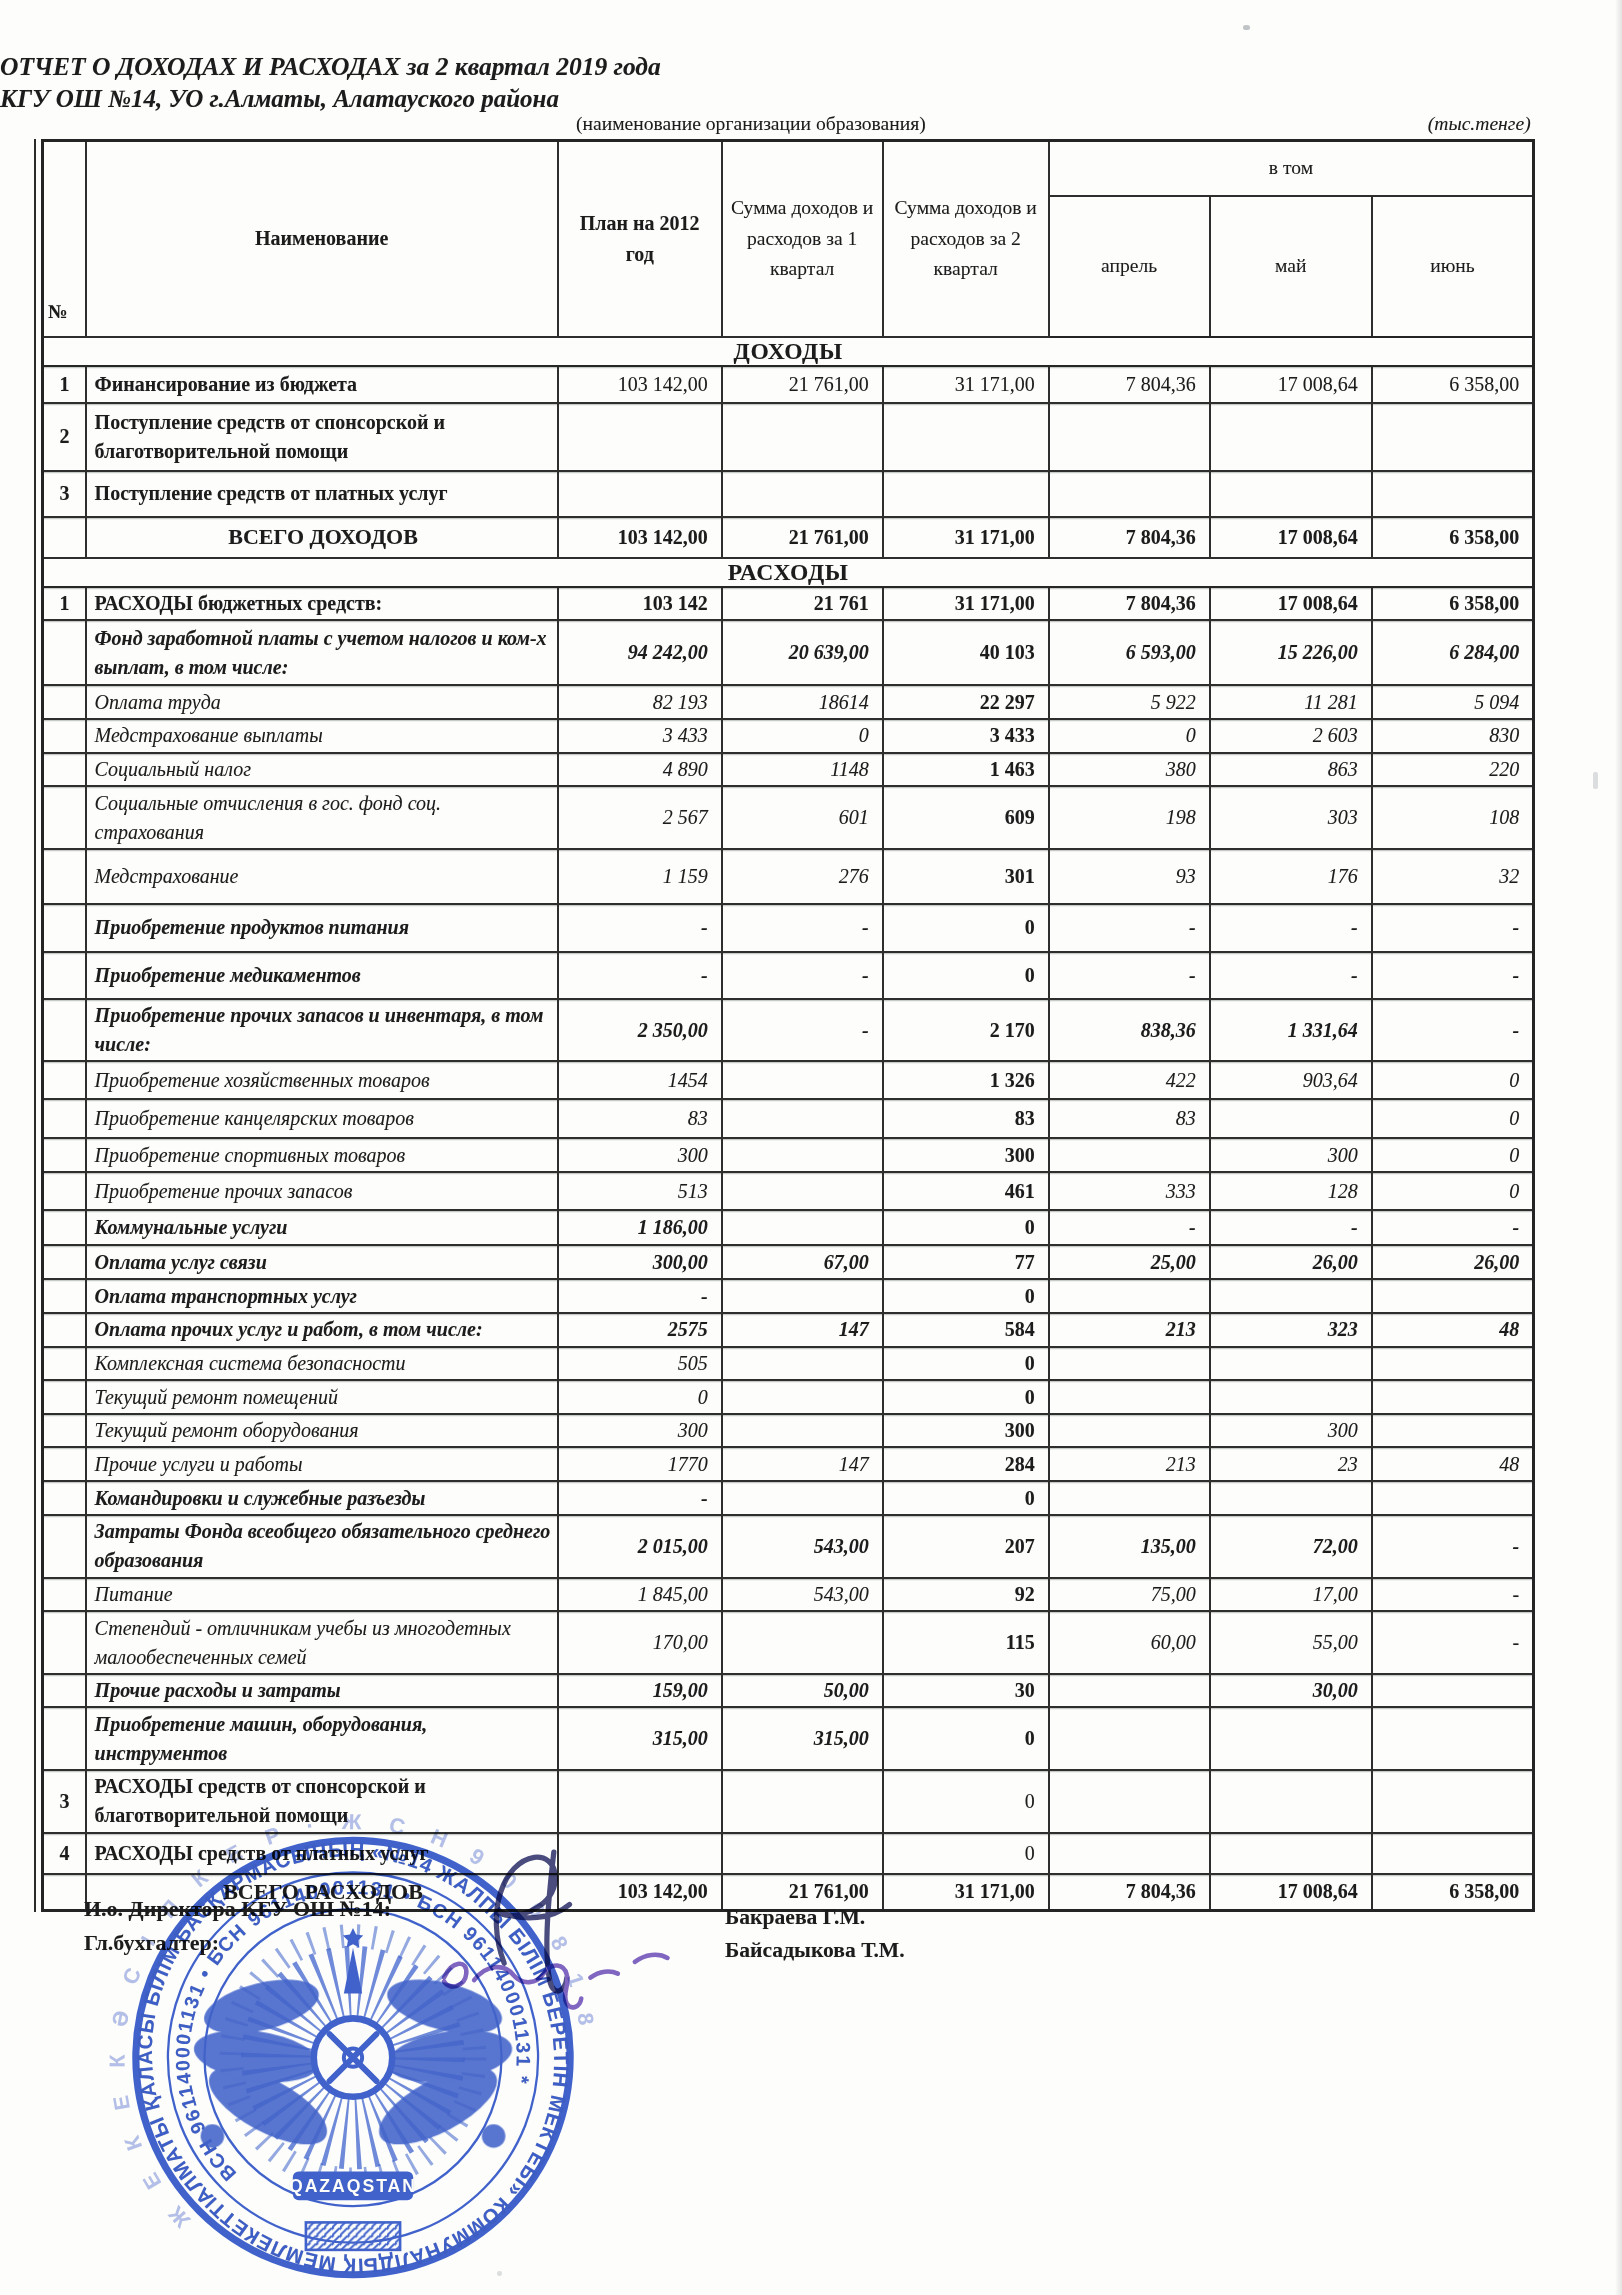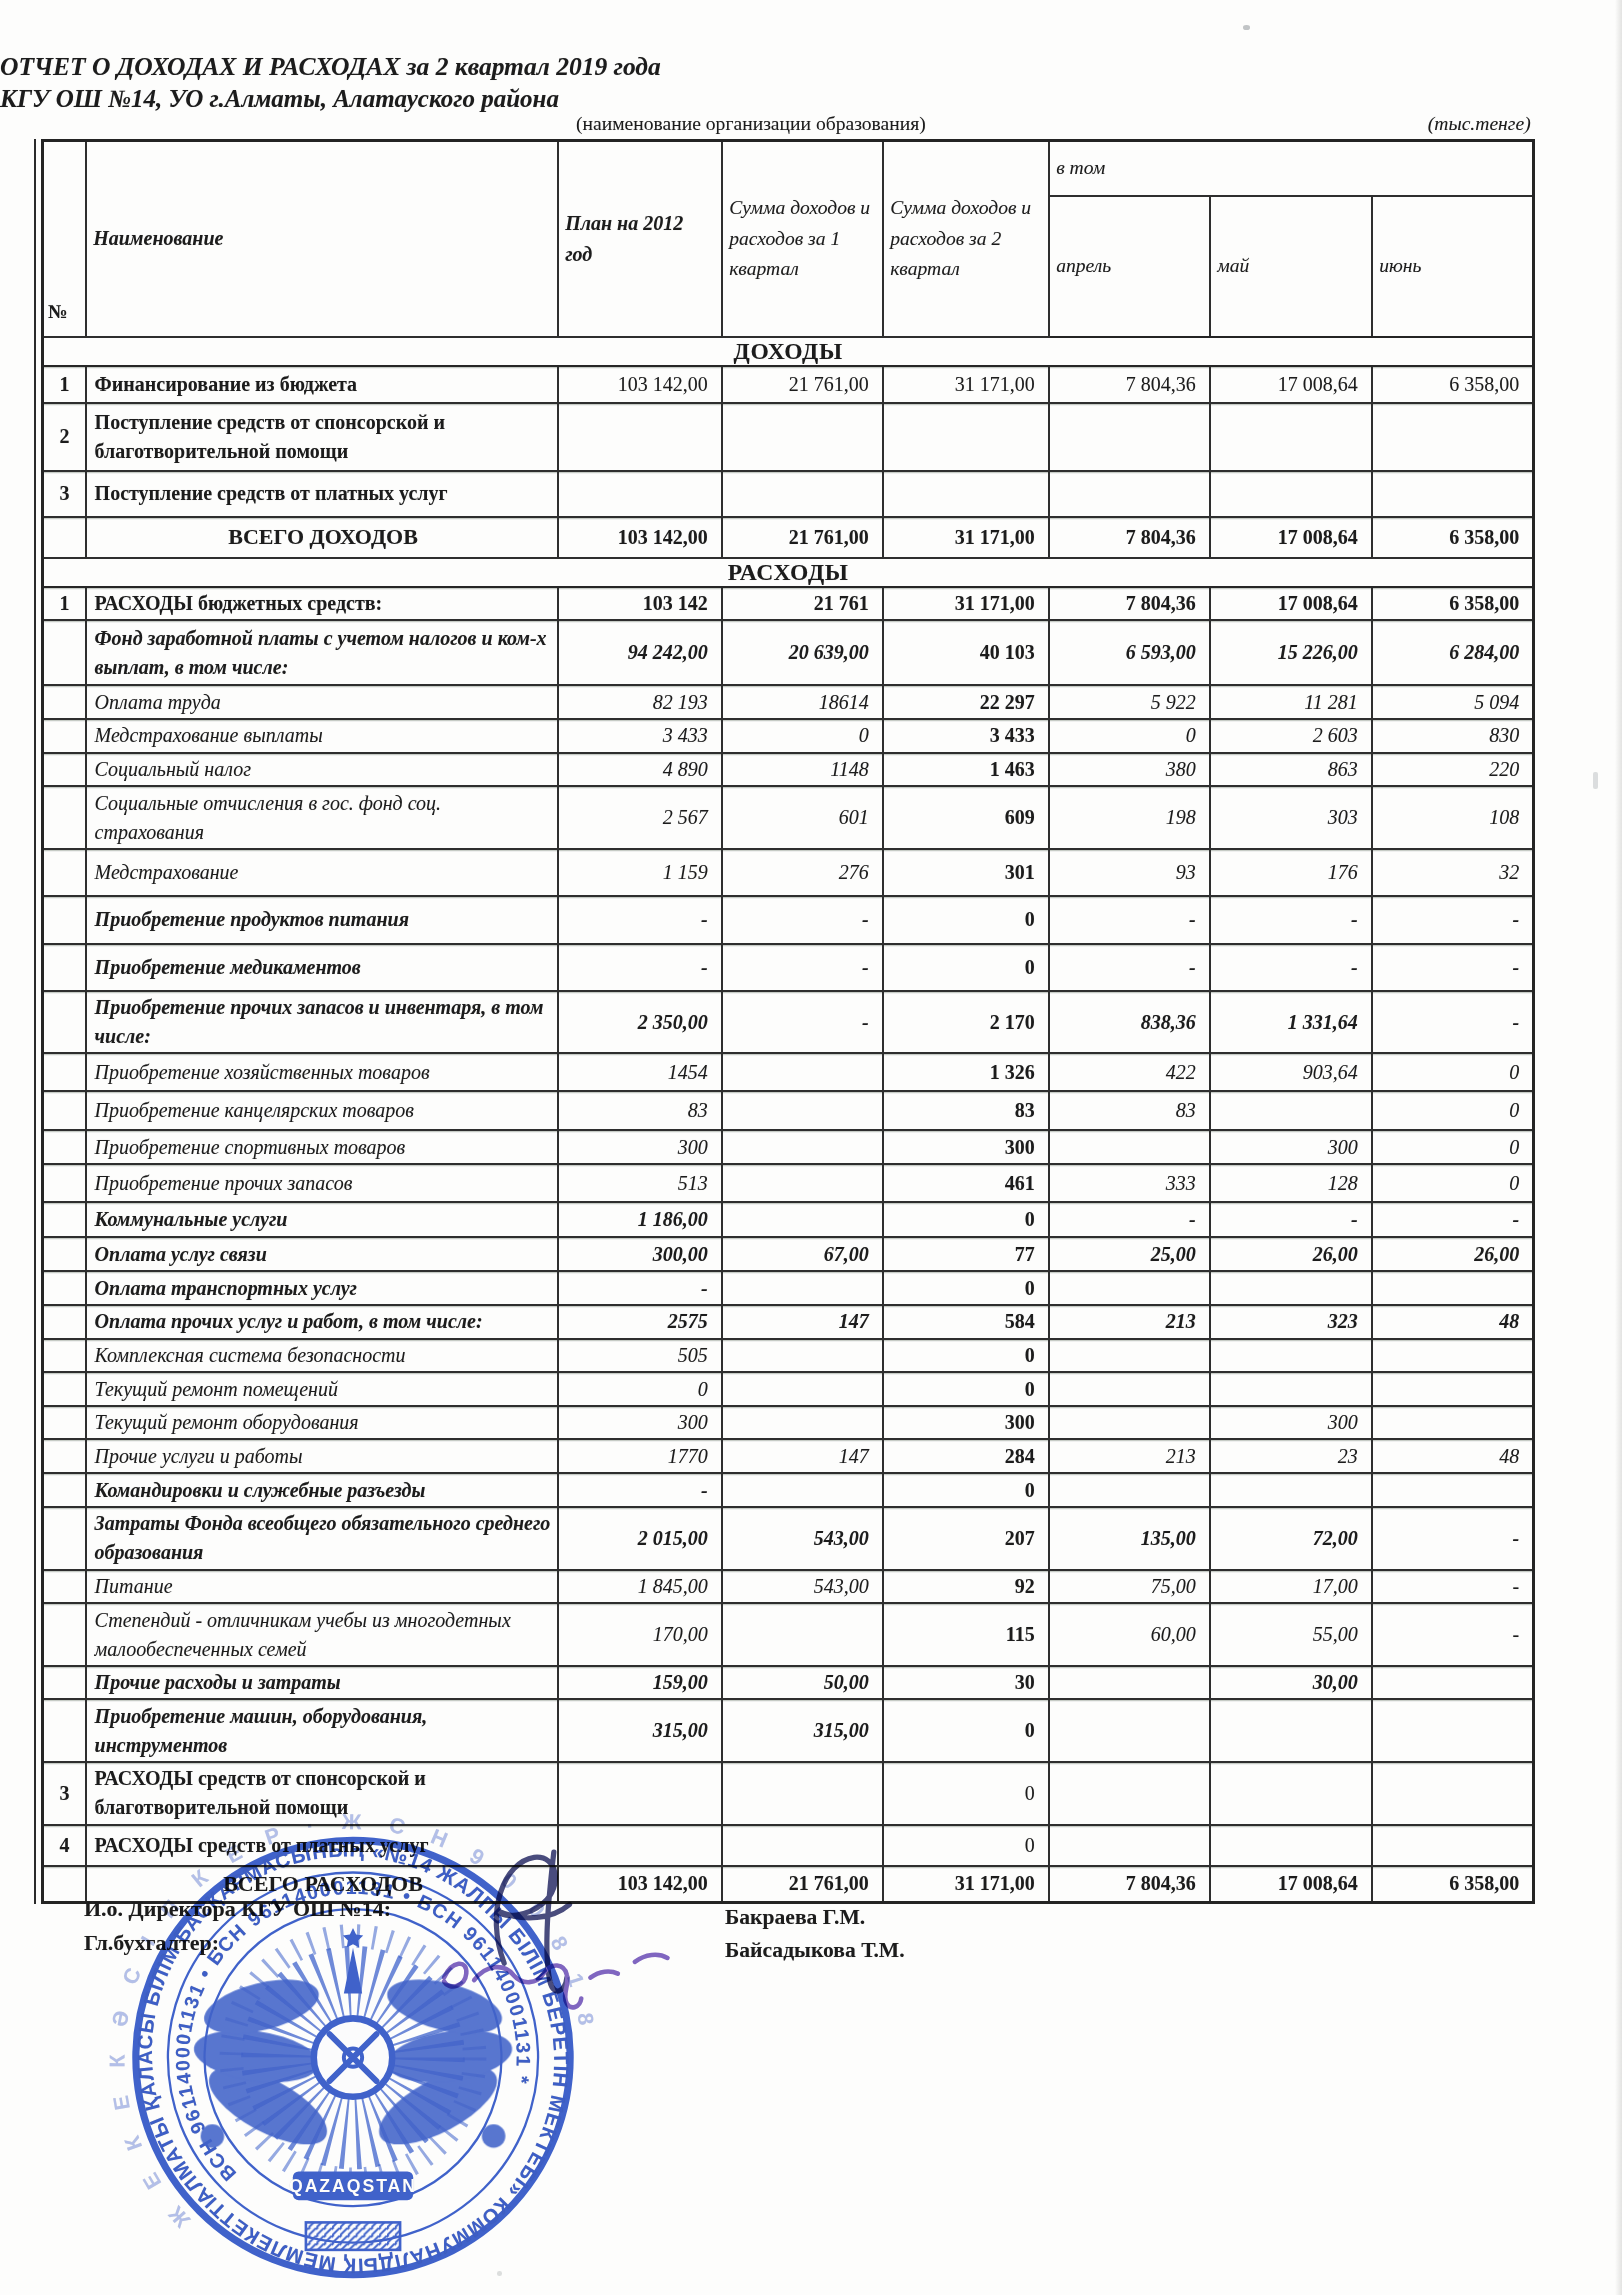--- a/index.html
+++ b/index.html
@@ -11,21 +11,21 @@
   }
   .t1,.t2{width:100%;text-align:left;font-weight:bold;font-style:italic;position:absolute;left:0;}
   .t1{top:52px;font-size:25.5px;}
   .t2{top:85px;font-size:25px;}
   .cap-row{position:absolute;left:42px;top:113px;width:1490px;height:26px;}
   .org-cap{position:absolute;left:534px;font-size:19.6px;}
   .units-cap{position:absolute;right:1.3px;font-size:19.6px;font-style:italic;}
   .tbl-wrap{position:absolute;left:34px;top:139px;border-left:2.6px solid #2b2b2b;padding-left:5.2px;}
   table{border-collapse:collapse;table-layout:fixed;width:1490px;background:transparent;border:3.3px solid #242424;}
   td,th{border:2px solid #2e2e2e;overflow:hidden;}
-  thead th{font-weight:normal;font-style:italic;vertical-align:middle;text-align:left;font-size:19.6px;line-height:1.55;padding:2.6px 6.5px;}
+  thead th{font-weight:normal;vertical-align:middle;text-align:center;font-size:19.6px;line-height:1.55;padding:2.6px 6.5px;}
   thead tr.hr1{height:55px;}
   thead tr.hr2{height:141px;}
   thead th.h-num{vertical-align:bottom;text-align:left;font-style:normal;font-weight:bold;padding:2.6px 3.9px 7.9px;font-size:19.6px;}
   thead th.h-name,thead th.h-plan{font-weight:bold;font-size:20px;}
   thead tr:last-child th{border-bottom:2.6px solid #242424;}
   tbody td{font-size:20px;vertical-align:middle;padding:1.3px 5.2px;box-shadow:inset 0 3.9px 0 -2.6px #c6cbc5;}
   .numcol{text-align:center;padding:2.6px 1.3px;font-weight:bold;}
   .namecol{text-align:left;padding-left:7.9px;line-height:1.45;}
   .valcol{text-align:right;padding-right:13px;}
   .b{font-weight:bold;}
@@ -192,21 +192,21 @@
         <tr style="height: 52px;">
           <td class="numcol"></td>
           <td class="namecol i">Социальные отчисления в гос. фонд соц. страхования</td>
           <td class="valcol i">2 567</td>
           <td class="valcol i">601</td>
           <td class="valcol bq">609</td>
           <td class="valcol i">198</td>
           <td class="valcol i">303</td>
           <td class="valcol i">108</td>
         </tr>
-        <tr style="height: 47px;">
+        <tr style="height: 55px;">
           <td class="numcol"></td>
           <td class="namecol i">Медстрахование</td>
           <td class="valcol i">1 159</td>
           <td class="valcol i">276</td>
           <td class="valcol bq">301</td>
           <td class="valcol i">93</td>
           <td class="valcol i">176</td>
           <td class="valcol i">32</td>
         </tr>
         <tr style="height: 48px;">

